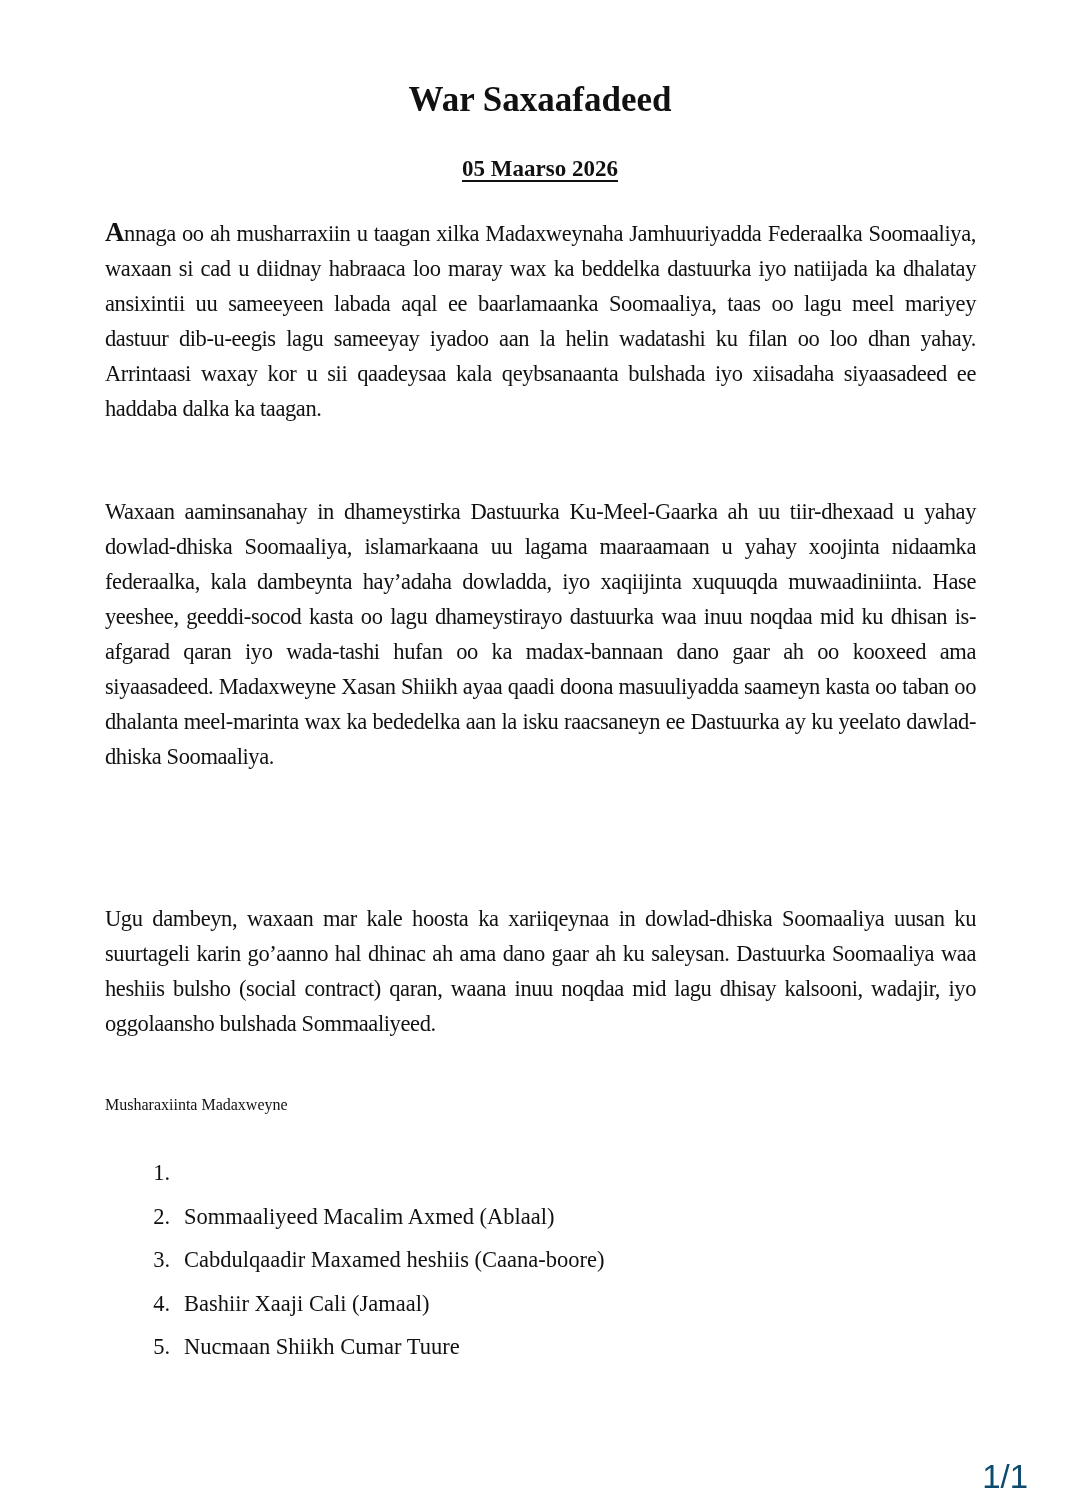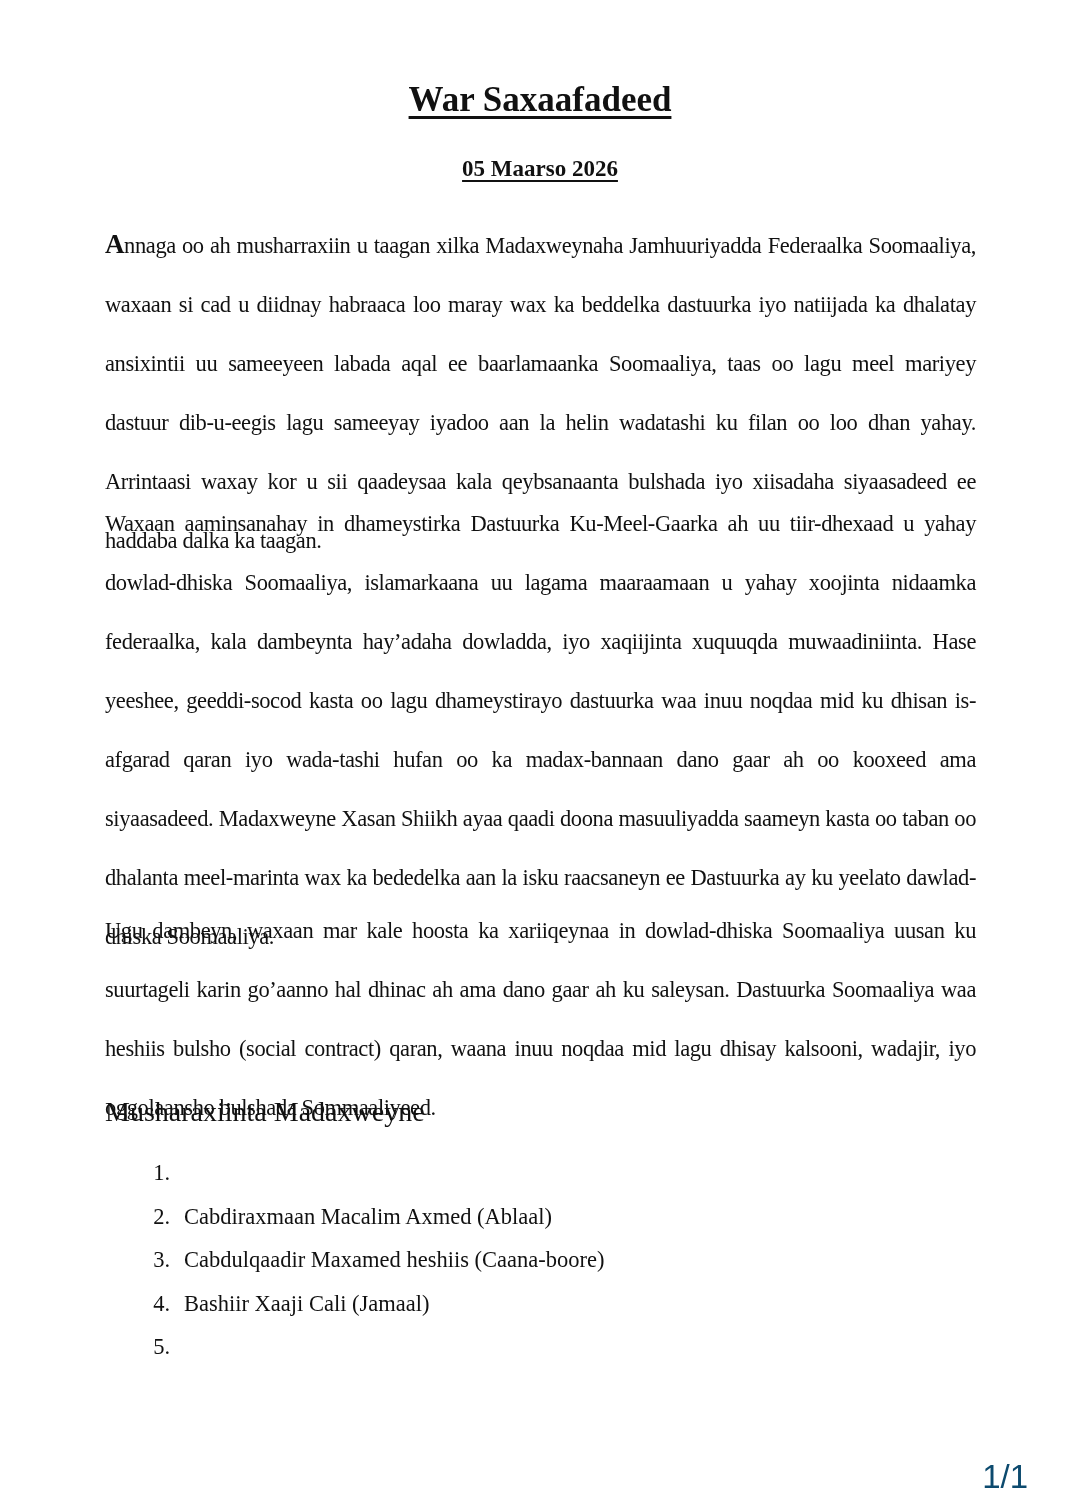--- a/index.html
+++ b/index.html
@@ -1,28 +1,28 @@
 <!DOCTYPE html>
 <html><head>
 <meta charset="utf-8">
 <style>
   html, body { margin: 0; padding: 0; background: #ffffff; }
   body { width: 1080px; height: 1502px; position: relative; overflow: hidden;
          font-family: "Liberation Serif", serif; color: #111; }
   .title { position: absolute; top: 80px; left: 0; width: 1080px; text-align: center;
            font-size: 35px; font-weight: bold; }
-  .title span { text-decoration: underline; text-decoration-thickness: 3px; text-underline-offset: 5px; }
+  .title span { text-decoration-thickness: 3px; text-underline-offset: 5px; }
   .date { position: absolute; top: 156px; left: 0; width: 1080px; text-align: center;
           font-size: 23px; font-weight: bold; }
   .date span { text-decoration: underline; text-decoration-thickness: 2px; text-underline-offset: 4px; }
-  .body { position: absolute; left: 105px; width: 871px; font-size: 22.5px; line-height: 59px;
+  .body { position: absolute; left: 105px; width: 871px; font-size: 22.5px; line-height: 35px;
           text-align: justify; letter-spacing: -0.4px; }
   .p { margin: 0; }
   .dropcap { font-weight: bold; font-size: 27px; }
-  .sig { position: absolute; left: 105px; top: 1096px; font-size: 28px; }
+  .sig { position: absolute; left: 105px; top: 1096px; font-size: 16px; }
   .list { position: absolute; left: 105px; top: 1151px; margin: 0; padding: 0; list-style: none; font-size: 22.5px; }
   .list li { height: 43.5px; line-height: 43.5px; display: flex; }
   .name { padding-left: 0; margin-left: 0; }
   .num-wrap { display: inline-block; width: 65px; text-align: right; }
   .pg { position: absolute; right: 52px; top: 1458px; font-family: "Liberation Sans", sans-serif;
         font-size: 33px; color: #0c4a6e; }
 </style>
 </head>
 <body>
 
@@ -42,28 +42,29 @@
 </div>
 
 <div class="sig">Musharaxiinta Madaxweyne</div>
 
 <ol class="list">
   <li>
       <span class="num-wrap">1.</span>
     </li>
   <li>
       <span class="num-wrap">2.</span>
-      <span class="name" style="margin-left:14px">Cabdiraxmaan Macalim Axmed (Ablaal)</span>
+      <span class="name" style="margin-left:14px">Sommaaliyeed Macalim Axmed (Ablaal)</span>
     </li>
   <li>
       <span class="num-wrap">3.</span>
       <span class="name" style="margin-left:14px">Cabdulqaadir Maxamed heshiis (Caana-boore)</span>
     </li>
   <li>
       <span class="num-wrap">4.</span>
       <span class="name" style="margin-left:14px">Bashiir Xaaji Cali (Jamaal)</span>
     </li>
   <li>
       <span class="num-wrap">5.</span>
+      <span class="name" style="margin-left:14px">Nucmaan Shiikh Cumar Tuure</span>
     </li>
 </ol>
 
 <div class="pg">1/1</div>
 
 </body></html>

